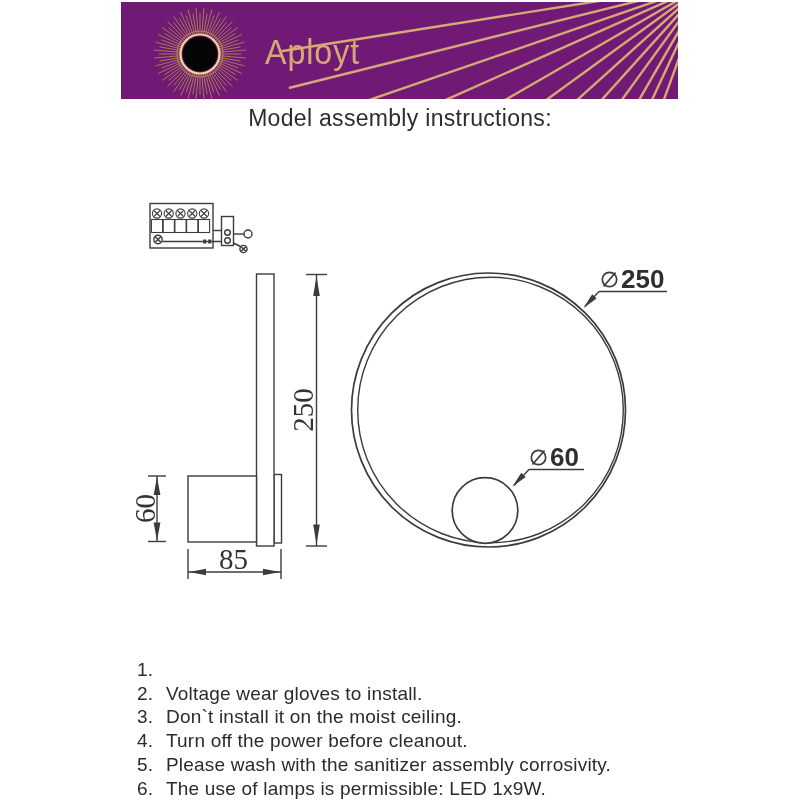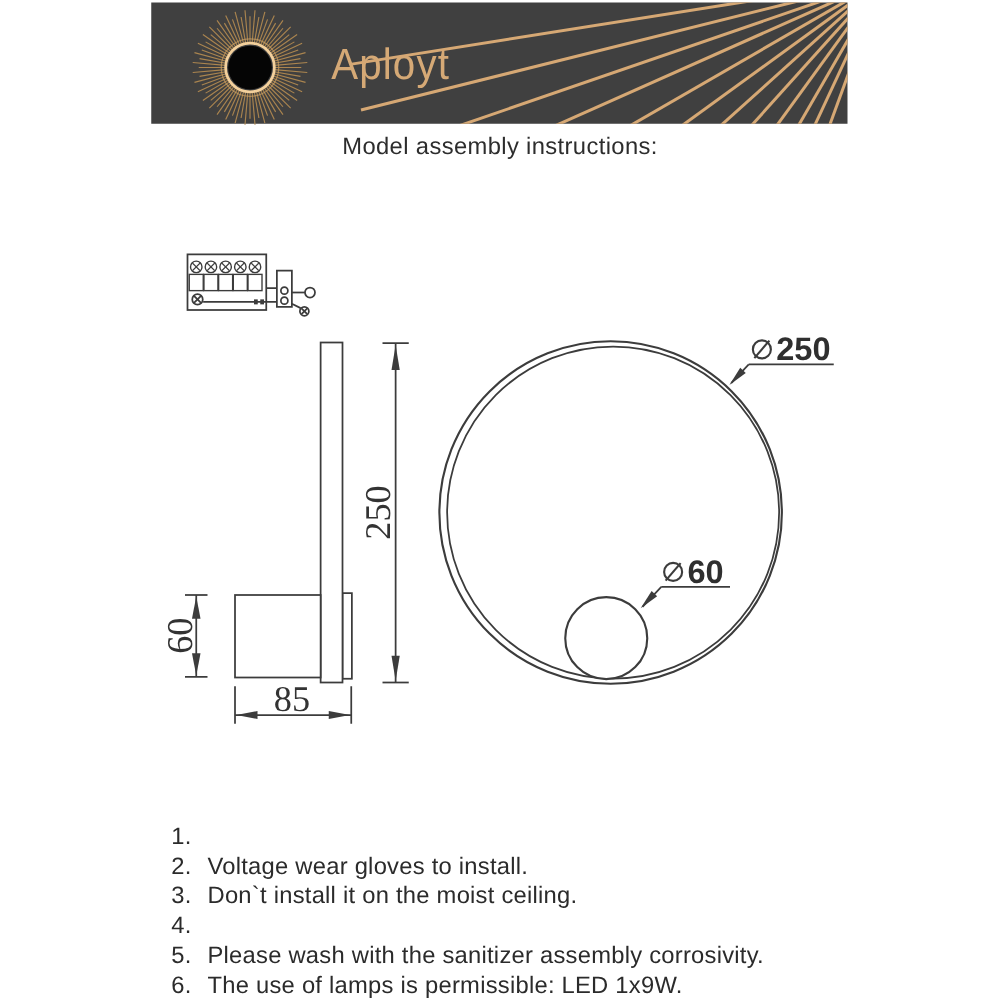--- a/index.html
+++ b/index.html
@@ -1,30 +1,30 @@
 <!DOCTYPE html>
 <html><head>
 <meta charset="utf-8">
 <style>
   html,body{margin:0;padding:0;background:#ffffff;}
   .page{position:relative;width:800px;height:800px;background:#ffffff;overflow:hidden;
         font-family:"Liberation Sans",sans-serif;}
 
   
-  .banner{position:absolute;left:121px;top:2px;width:557px;height:97px;background:#404040;}
+  .banner{position:absolute;left:121px;top:2px;width:557px;height:97px;background:#701a75;}
   .banner svg{position:absolute;display:block;}
   .logo-svg{left:29px;top:2px;width:100px;height:100px;}
   .rays-svg{left:0;top:0;width:557px;height:97px;}
   .brand{position:absolute;left:144px;top:31px;font-size:35px;line-height:38px;
          color:#d5a976;letter-spacing:1px;transform:scaleX(.92);transform-origin:left top;
          font-family:"Liberation Sans",sans-serif;font-weight:400;}
 
   
   .title-block{position:absolute;left:0;top:106px;width:800px;text-align:center;
-               color:#2d2d2d;font-size:19px;line-height:24px;letter-spacing:.3px;}
+               color:#2d2d2d;font-size:23px;line-height:24px;letter-spacing:.3px;}
 
   
   .drawing{position:absolute;left:0;top:0;width:800px;height:800px;}
 
   
   .instructions{position:absolute;left:137px;top:658px;color:#2b2b2b;font-size:19px;
                 line-height:23.7px;letter-spacing:.2px;}
   .inst-row{display:flex;}
   .inst-row .num{width:29px;flex:0 0 29px;}
 </style>
@@ -249,20 +249,21 @@
     <div class="inst-row">
       <span class="num">2.</span>
       <span class="txt">Voltage wear gloves to install.</span>
     </div>
     <div class="inst-row">
       <span class="num">3.</span>
       <span class="txt">Don`t install it on the moist ceiling.</span>
     </div>
     <div class="inst-row">
       <span class="num">4.</span>
+      <span class="txt">Turn off the power before cleanout.</span>
     </div>
     <div class="inst-row">
       <span class="num">5.</span>
       <span class="txt">Please wash with the sanitizer assembly corrosivity.</span>
     </div>
     <div class="inst-row">
       <span class="num">6.</span>
       <span class="txt">The use of lamps is permissible: LED 1x9W.</span>
     </div>
   </div>

